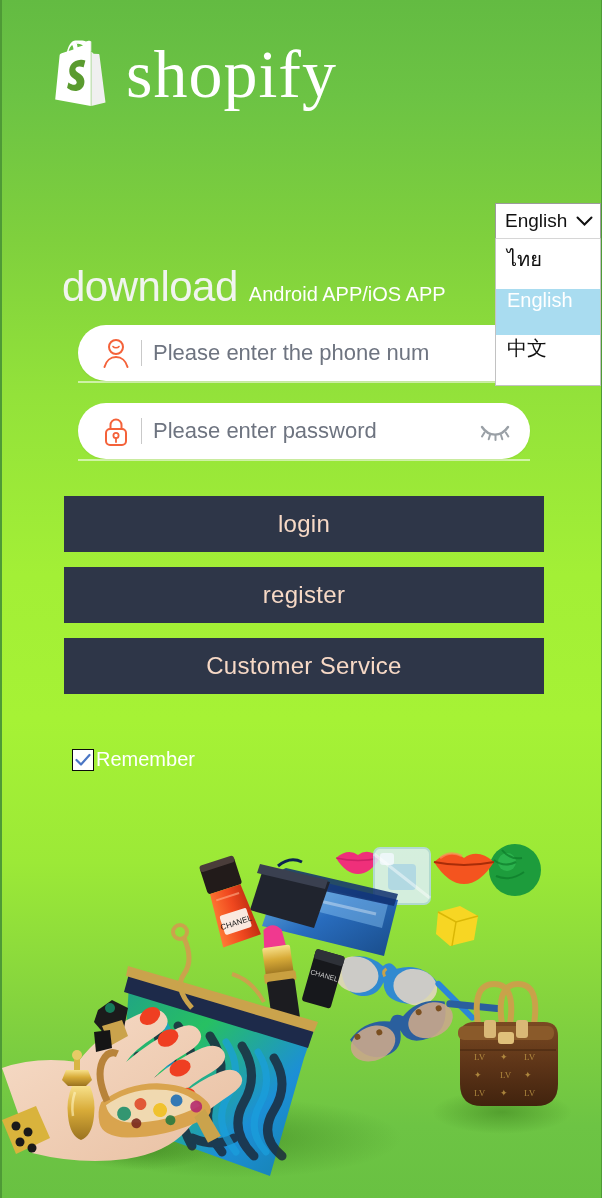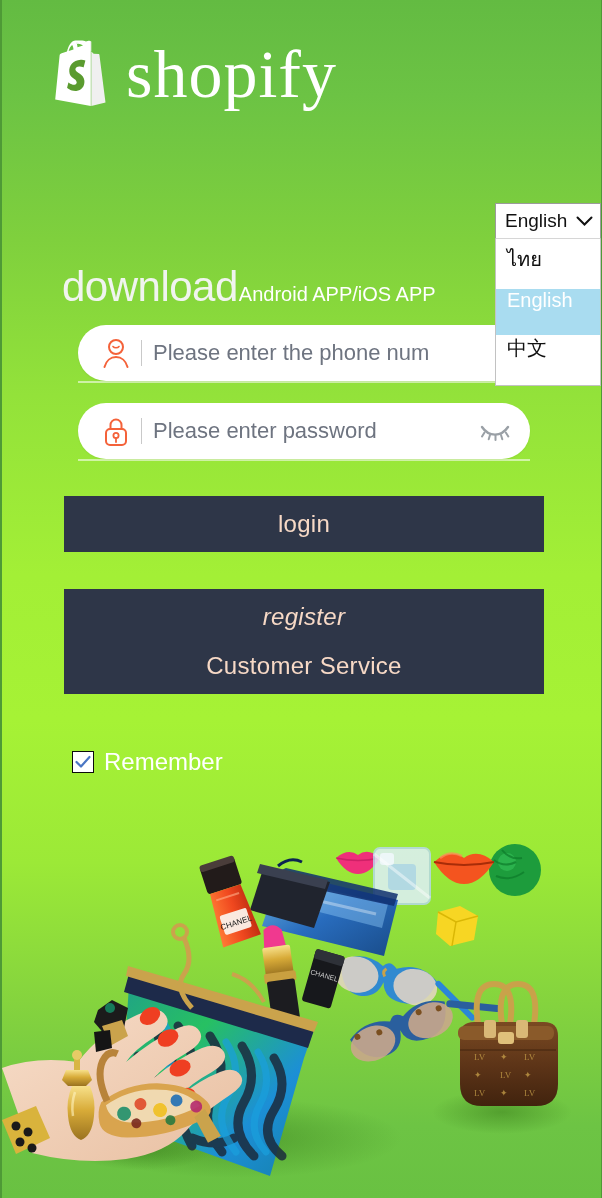--- a/index.html
+++ b/index.html
@@ -97,21 +97,21 @@
     color: #ffffff;
   }
 
   
   .download-row {
     position: absolute;
     left: 60px;
     top: 266px;
     display: flex;
     align-items: baseline;
-    gap: 1px;
+    gap: 11px;
     white-space: nowrap;
   }
   .download-big {
     color: #f0f4ef;
     font-size: 42px;
     font-weight: 300;
     letter-spacing: -0.5px;
     line-height: 1;
   }
   .download-small {
@@ -176,21 +176,21 @@
     border: none;
     font-family: "Liberation Sans", sans-serif;
     font-size: 24px;
     cursor: pointer;
     display: flex;
     align-items: center;
     justify-content: center;
     letter-spacing: 0.3px;
   }
   #btn-login { top: 496px; }
-  #btn-register { top: 589px; font-style: italic; }
+  #btn-register { top: 567px; }
   #btn-service { top: 638px; }
 
   
   .remember-row {
     position: absolute;
     left: 70px;
     top: 748px;
     display: flex;
     align-items: center;
     gap: 0px;
@@ -199,23 +199,23 @@
     width: 22px;
     height: 22px;
     background: #ffffff;
     border: 1.5px solid #0b0b0b;
     position: relative;
     flex: 0 0 22px;
     cursor: pointer;
   }
   .checkbox-box svg { position: absolute; left: 2px; top: 3px; }
   .remember-label {
-    font-size: 24px;
+    font-size: 20px;
     color: #ffffff;
-    margin-left: 10px;
+    margin-left: 2px;
   }
 
   
   .collage {
     position: absolute;
     left: 0;
     top: 820px;
     width: 600px;
     height: 378px;
     z-index: 1;

